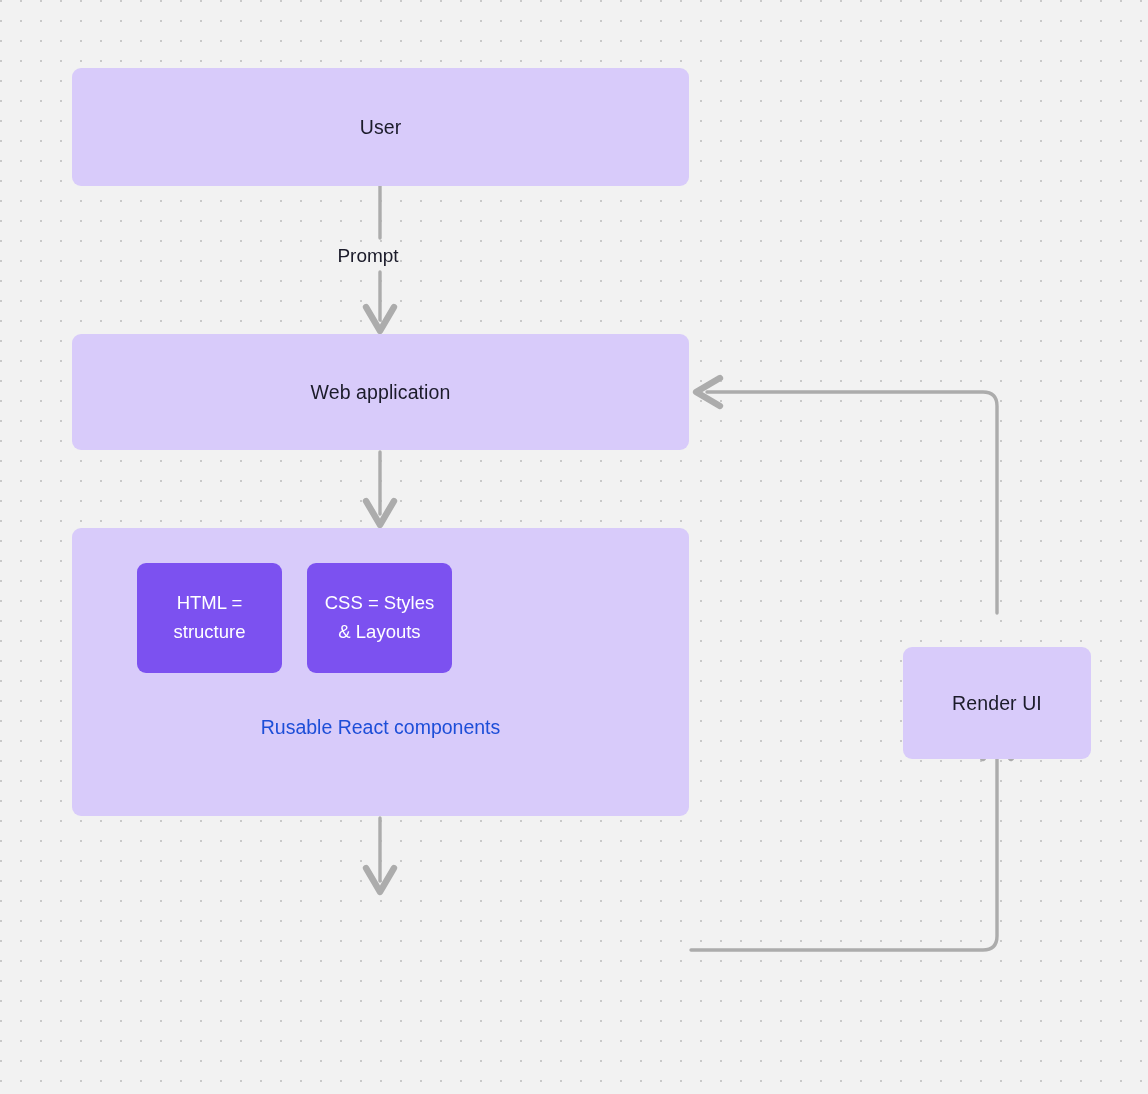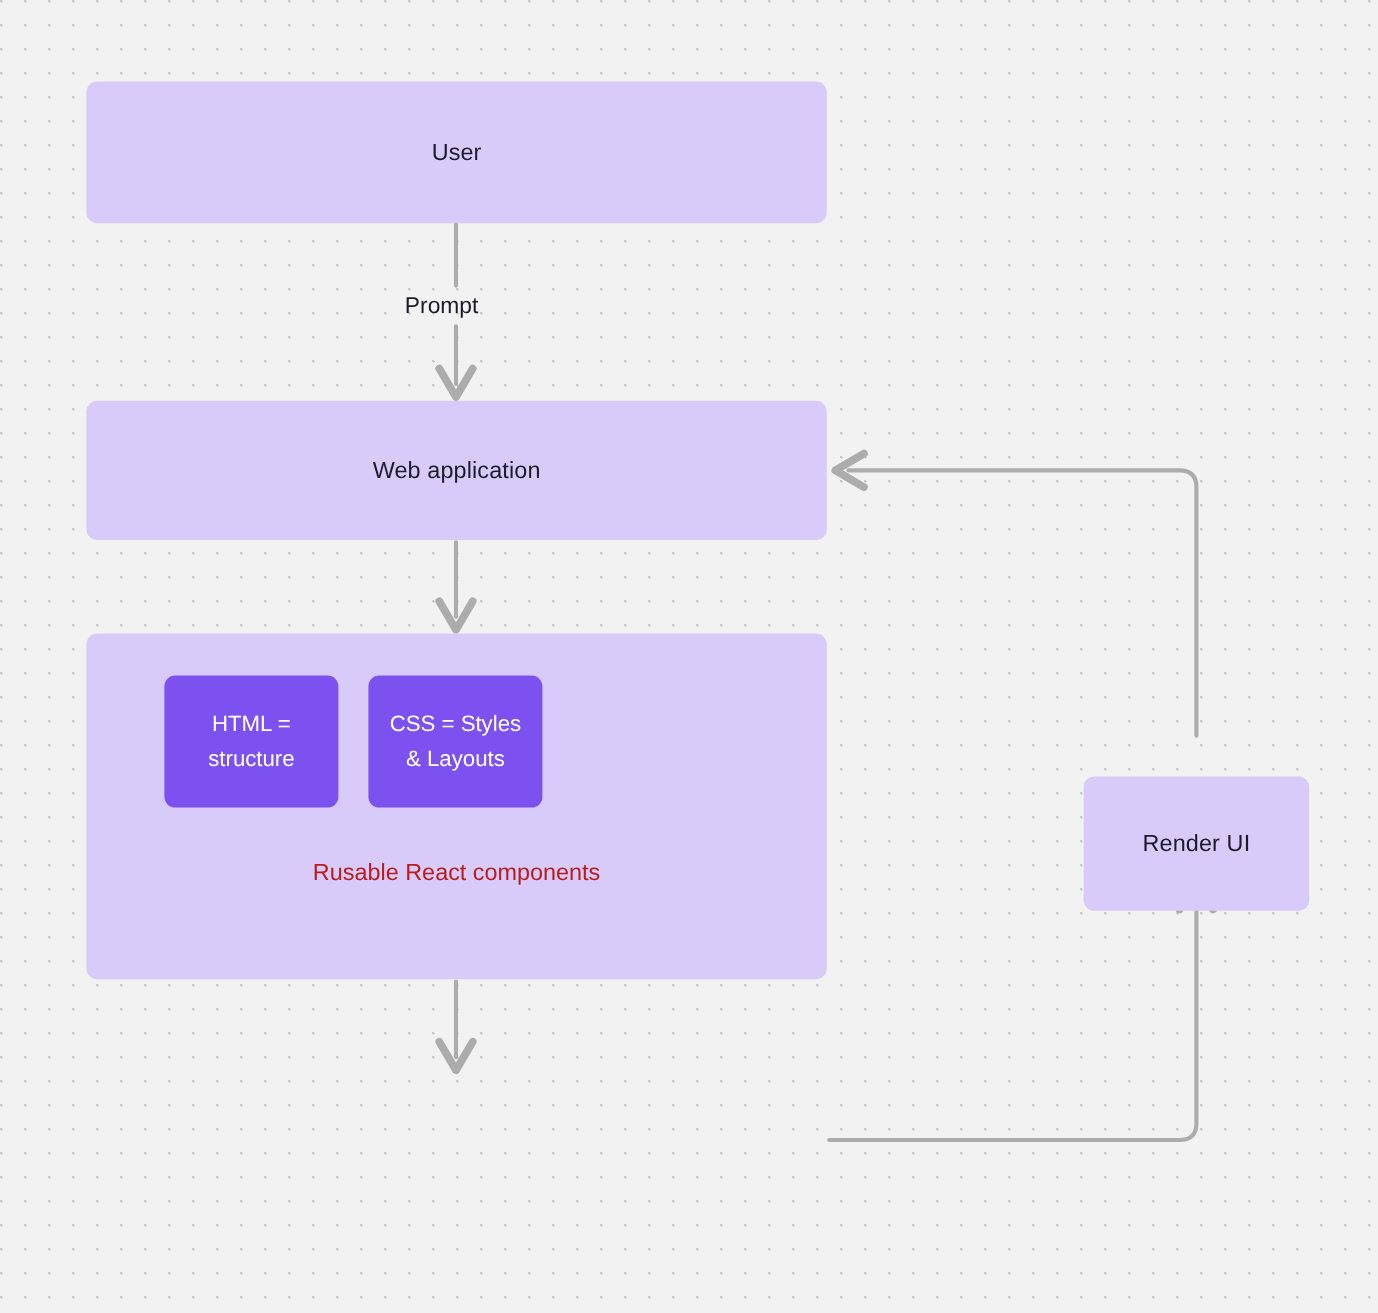--- a/index.html
+++ b/index.html
@@ -84,21 +84,21 @@
     line-height: 1.55;
     text-align: center;
   }
 
   .container-caption {
     position: absolute;
     left: 0;
     top: 188px;
     width: 617px;
     text-align: center;
-    color: #b91c1c;
+    color: #1d4ed8;
     font-size: 19.5px;
   }
 
   
   .edge-label {
     position: absolute;
     color: #1b1b2a;
     font-size: 19px;
     text-align: center;
     background: transparent;

